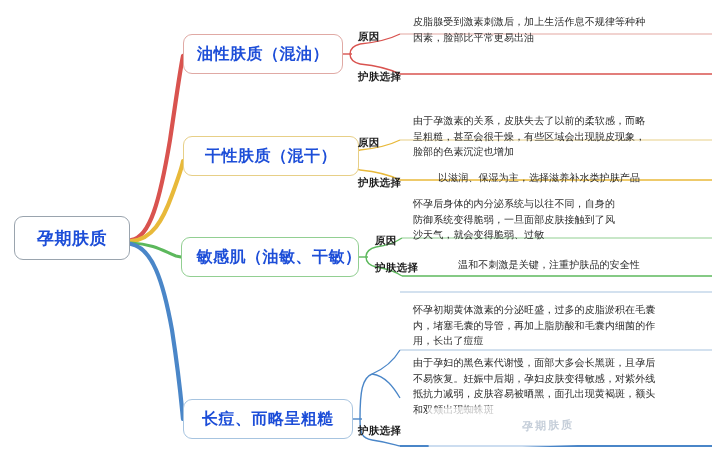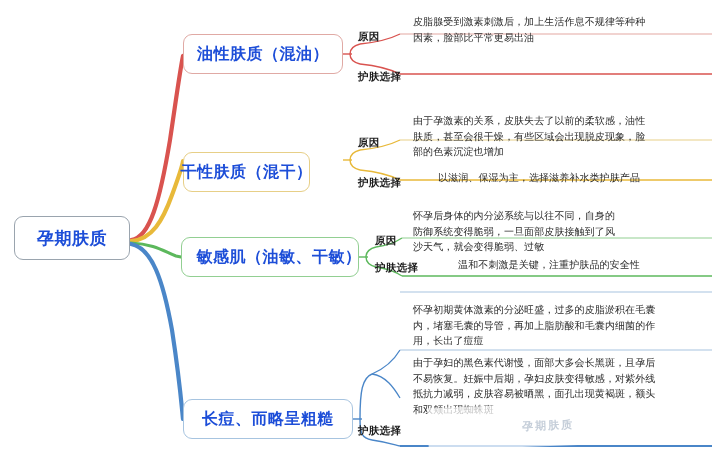--- a/index.html
+++ b/index.html
@@ -53,22 +53,22 @@
   .node-b1 {
     left: 183px;
     top: 34px;
     width: 160px;
     height: 40px;
     border: 1.6px solid #e0a9a4;
     font-size: 16px;
   }
   .node-b2 {
     left: 183px;
-    top: 152px;
-    width: 127px;
+    top: 136px;
+    width: 176px;
     height: 40px;
     border: 1.6px solid #e7cf87;
     font-size: 16px;
   }
   .node-b3 {
     left: 181px;
     top: 237px;
     width: 178px;
     height: 40px;
     border: 1.6px solid #92cf92;
@@ -182,27 +182,27 @@
   <div class="node node-b4">
     <span>长痘、而略呈粗糙</span>
   </div>
 
   <div class="sublabel" style="left:358px; top:30px;">原因</div>
   <div class="detail" style="left:413px; top:14px; width:235px;">皮脂腺受到激素刺激后，加上生活作息不规律等种种因素，脸部比平常更易出油</div>
 
   <div class="sublabel" style="left:358px; top:70px;">护肤选择</div>
 
   <div class="sublabel" style="left:358px; top:136px;">原因</div>
-  <div class="detail" style="left:413px; top:113px; width:235px;">由于孕激素的关系，皮肤失去了以前的柔软感，油性肤质，甚至会很干燥，有些区域会出现脱皮现象，脸部的色素沉淀也增加</div>
+  <div class="detail" style="left:413px; top:113px; width:235px;">由于孕激素的关系，皮肤失去了以前的柔软感，而略呈粗糙，甚至会很干燥，有些区域会出现脱皮现象，脸部的色素沉淀也增加</div>
 
   <div class="sublabel" style="left:358px; top:176px;">护肤选择</div>
   <div class="detail detail-center" style="left:418px; top:170px; width:242px;">以滋润、保湿为主，选择滋养补水类护肤产品</div>
 
   <div class="sublabel" style="left:375px; top:234px;">原因</div>
-  <div class="detail" style="left:413px; top:208px; width:205px;">怀孕后身体的内分泌系统与以往不同，自身的防御系统变得脆弱，一旦面部皮肤接触到了风沙天气，就会变得脆弱、过敏</div>
+  <div class="detail" style="left:413px; top:196px; width:205px;">怀孕后身体的内分泌系统与以往不同，自身的防御系统变得脆弱，一旦面部皮肤接触到了风沙天气，就会变得脆弱、过敏</div>
 
   <div class="sublabel" style="left:375px; top:261px;">护肤选择</div>
   <div class="detail" style="left:413px; top:302px; width:246px;">怀孕初期黄体激素的分泌旺盛，过多的皮脂淤积在毛囊内，堵塞毛囊的导管，再加上脂肪酸和毛囊内细菌的作用，长出了痘痘</div>
 
   <div class="detail detail-center" style="left:430px; top:257px; width:238px;">温和不刺激是关键，注重护肤品的安全性</div>
 
   <div class="sublabel" style="left:358px; top:362px;"></div>
   <div class="detail" style="left:413px; top:355px; width:250px;">由于孕妇的黑色素代谢慢，面部大多会长黑斑，且孕后不易恢复。妊娠中后期，孕妇皮肤变得敏感，对紫外线抵抗力减弱，皮肤容易被晒黑，面孔出现黄褐斑，额头和双颊出现蜘蛛斑</div>
 
   <div class="sublabel" style="left:358px; top:424px;">护肤选择</div>

